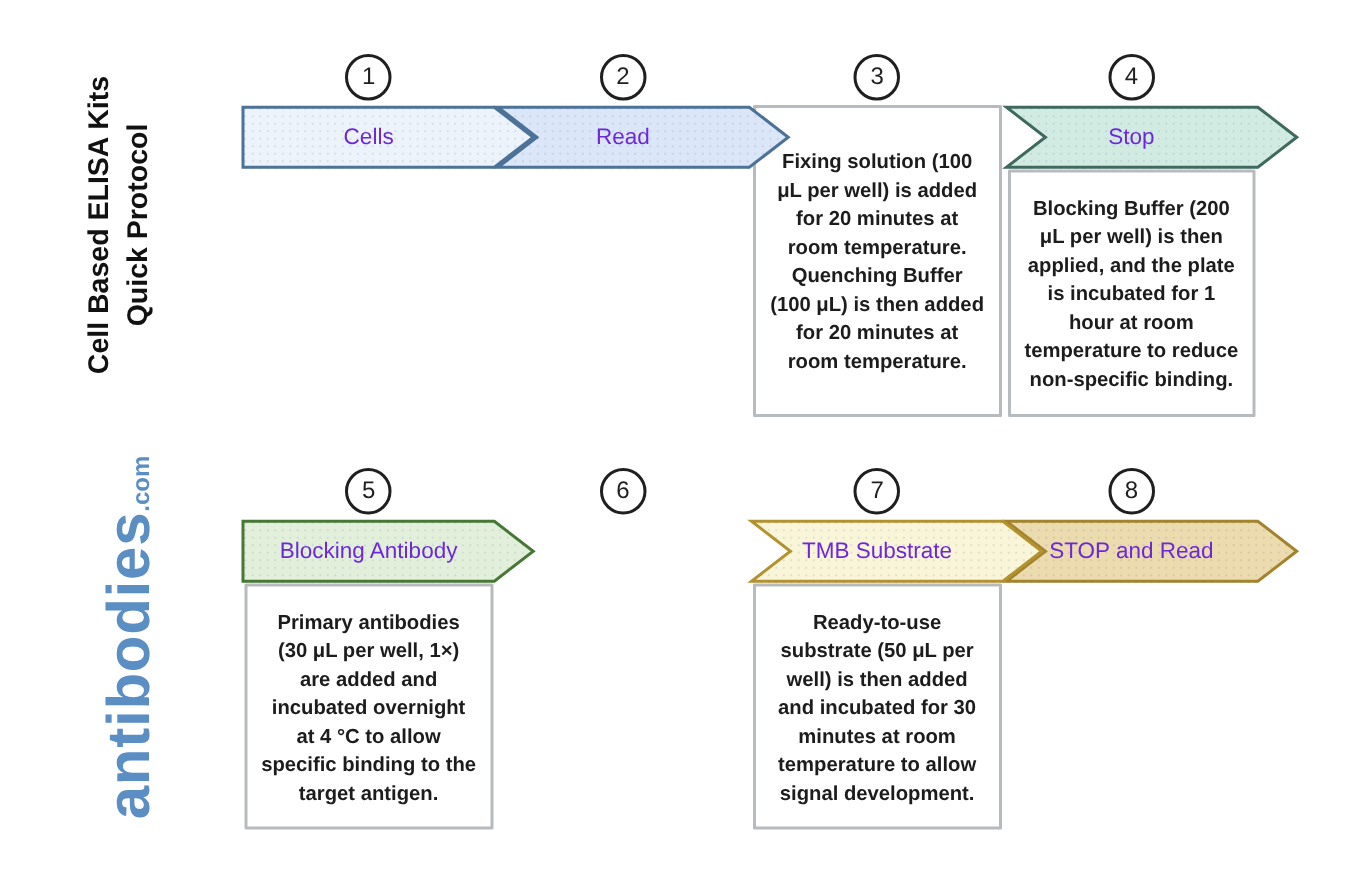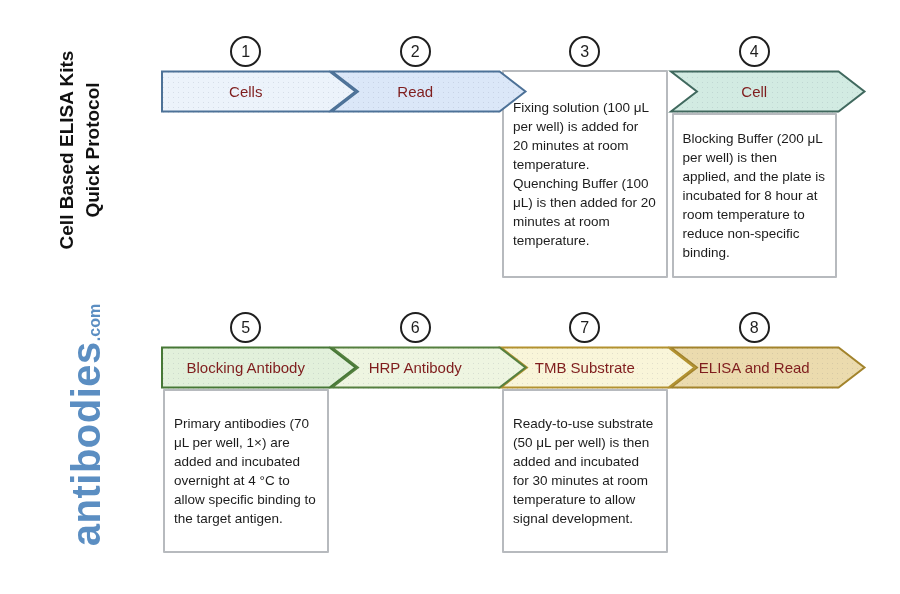--- a/index.html
+++ b/index.html
@@ -107,38 +107,40 @@
   }
   .arrow-dots.first  { clip-path: polygon(0% 0%, 86.7% 0%, 100% 50%, 86.7% 100%, 0% 100%); }
   .arrow-dots.middle { clip-path: polygon(0% 0%, 86.7% 0%, 100% 50%, 86.7% 100%, 0% 100%, 13.3% 50%); }
   .arrow-label {
     position: absolute;
     inset: 0;
     display: flex;
     align-items: center;
     justify-content: center;
     font-size: 15px;
-    color: #7f1d1d;
+    color: #6d28d9;
   }
 
   .desc-box {
     flex: 1 1 auto;
     margin: 0 2px;
     background: #ffffff;
     border: 2px solid #b7babe;
     border-radius: 1px;
     display: flex;
     align-items: center;
     justify-content: center;
     padding: 8px 9px;
   }
   .desc-text {
     font-size: 13.5px;
     line-height: 19px;
+    text-align: center;
     color: #1c1c1c;
+    font-weight: bold;
   }
 </style>
 </head>
 <body>
 
 <div class="canvas">
 
   <div class="side-title">
     <div>Cell Based ELISA Kits</div>
     <div>Quick Protocol</div>
@@ -181,54 +183,47 @@
         </div>
       </div>
 
       <div class="col">
         <div class="num-circle">4</div>
         <div class="arrow">
           <svg class="arrow-svg" viewBox="0 0 196 43" preserveAspectRatio="none">
             <polygon points="1,1.5 169,1.5 195,21.5 169,41.5 1,41.5 27,21.5" stroke-width="2" fill="#d2ebe2" stroke="#40695e"></polygon>
           </svg>
           <div class="arrow-dots middle"></div>
-          <div class="arrow-label">Cell</div>
-        </div>
-        <div class="desc-box">
-          <div class="desc-text">Blocking Buffer (200 μL per well) is then applied, and the plate is incubated for 8 hour at room temperature to reduce non-specific binding.</div>
+          <div class="arrow-label">Stop</div>
+        </div>
+        <div class="desc-box">
+          <div class="desc-text">Blocking Buffer (200 μL per well) is then applied, and the plate is incubated for 1 hour at room temperature to reduce non-specific binding.</div>
         </div>
       </div>
 
     </div>
 
     <div class="flow-row row-2">
 
       <div class="col">
         <div class="num-circle">5</div>
         <div class="arrow">
           <svg class="arrow-svg" viewBox="0 0 196 43" preserveAspectRatio="none">
             <polygon points="1,1.5 169,1.5 195,21.5 169,41.5 1,41.5" stroke-width="2" fill="#e2f0db" stroke="#477836"></polygon>
           </svg>
           <div class="arrow-dots first"></div>
           <div class="arrow-label">Blocking Antibody</div>
         </div>
         <div class="desc-box">
-          <div class="desc-text">Primary antibodies (70 μL per well, 1×) are added and incubated overnight at 4 °C to allow specific binding to the target antigen.</div>
+          <div class="desc-text">Primary antibodies (30 μL per well, 1×) are added and incubated overnight at 4 °C to allow specific binding to the target antigen.</div>
         </div>
       </div>
 
       <div class="col">
         <div class="num-circle">6</div>
-        <div class="arrow">
-          <svg class="arrow-svg" viewBox="0 0 196 43" preserveAspectRatio="none">
-            <polygon points="1,1.5 169,1.5 195,21.5 169,41.5 1,41.5 27,21.5" stroke-width="2" fill="#eef5e1" stroke="#55803f"></polygon>
-          </svg>
-          <div class="arrow-dots middle"></div>
-          <div class="arrow-label">HRP Antibody</div>
-        </div>
       </div>
 
       <div class="col">
         <div class="num-circle">7</div>
         <div class="arrow">
           <svg class="arrow-svg" viewBox="0 0 196 43" preserveAspectRatio="none">
             <polygon points="1,1.5 169,1.5 195,21.5 169,41.5 1,41.5 27,21.5" stroke-width="2" fill="#f9f5d9" stroke="#b3922f"></polygon>
           </svg>
           <div class="arrow-dots middle"></div>
           <div class="arrow-label">TMB Substrate</div>
@@ -238,19 +233,19 @@
         </div>
       </div>
 
       <div class="col">
         <div class="num-circle">8</div>
         <div class="arrow">
           <svg class="arrow-svg" viewBox="0 0 196 43" preserveAspectRatio="none">
             <polygon points="1,1.5 169,1.5 195,21.5 169,41.5 1,41.5 27,21.5" stroke-width="2" fill="#ebdbae" stroke="#a3842c"></polygon>
           </svg>
           <div class="arrow-dots middle"></div>
-          <div class="arrow-label">ELISA and Read</div>
+          <div class="arrow-label">STOP and Read</div>
         </div>
       </div>
 
     </div>
   </div>
 </div>
 
 </body></html>

